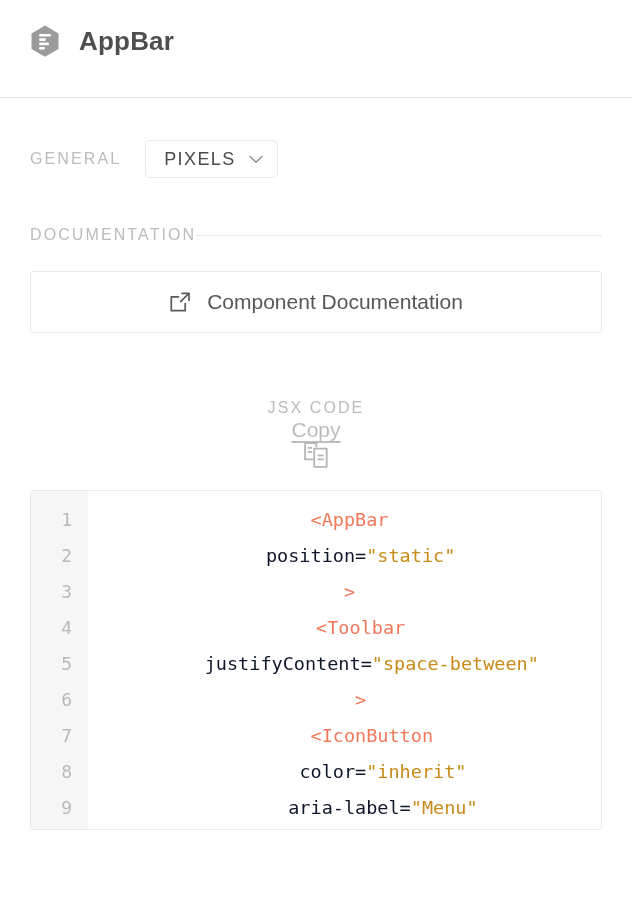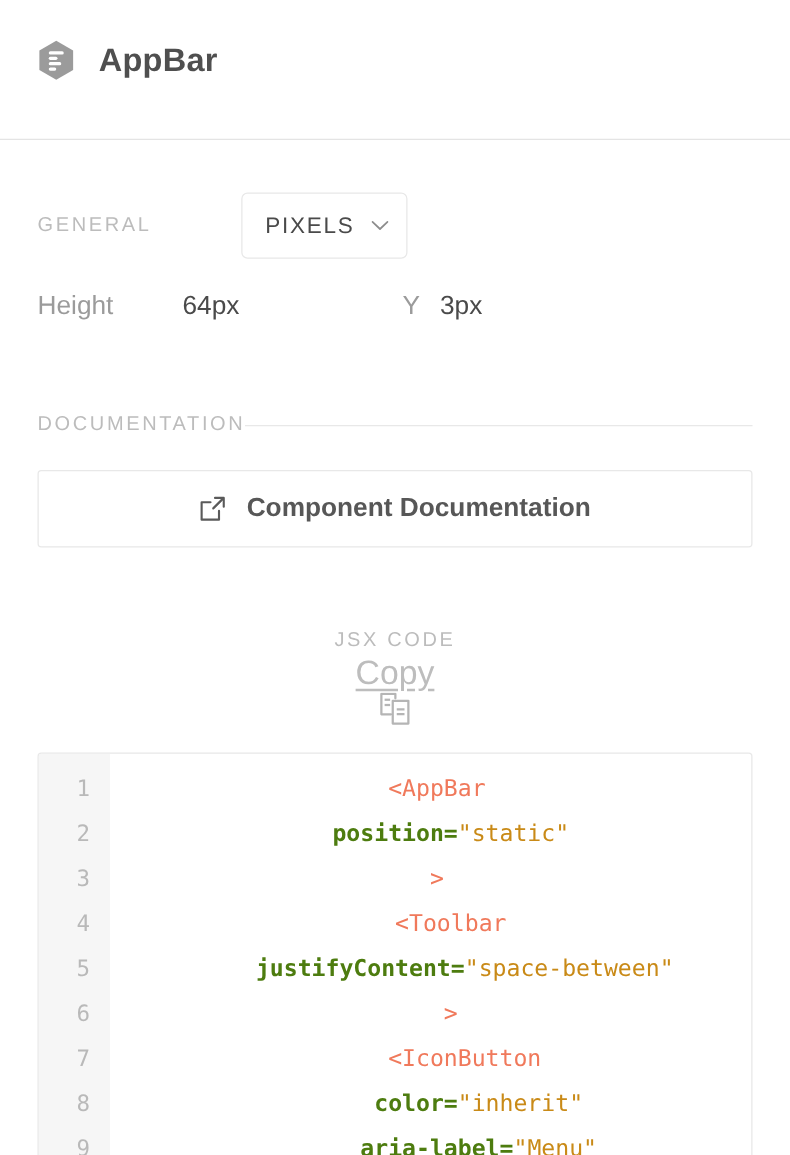--- a/index.html
+++ b/index.html
@@ -6,21 +6,21 @@
   html, body {
     width: 632px;
     height: 924px;
     background: #ffffff;
     font-family: "Liberation Sans", sans-serif;
     overflow: hidden;
   }
 
   
   .header {
-    height: 112px;
+    height: 98px;
     border-bottom: 1px solid #e4e4e4;
     display: flex;
     align-items: center;
     padding-left: 30px;
   }
   .hex-icon {
     width: 30px; height: 33px;
     position: relative;
     flex: 0 0 auto;
     margin-top: -14px;
@@ -34,34 +34,33 @@
     letter-spacing: 0.2px;
     color: #4f4f4f;
   }
 
   
   .general-row {
     display: flex;
     align-items: center;
     padding: 0 30px;
     margin-top: 42px;
-    gap: 48px;
   }
   .section-label {
     font-size: 16px;
     letter-spacing: 2.1px;
     color: #bcbcbc;
     font-weight: 400;
     white-space: nowrap;
   }
   .unit-select {
     margin-left: 24px;
     border: 1px solid #e8e8e8;
     border-radius: 5px;
-    height: 53px;
+    height: 38px;
     padding: 0 14px 0 18px;
     display: flex;
     align-items: center;
     gap: 13px;
     background: #fff;
   }
   .unit-select .unit-text {
     font-size: 18px;
     letter-spacing: 1.4px;
     color: #4a4a4a;
@@ -127,27 +126,26 @@
     background: #fff;
     display: flex;
     align-items: center;
     justify-content: center;
     gap: 16px;
     cursor: pointer;
   }
   .doc-btn .label {
     font-size: 21px;
     color: #575757;
-    font-weight: bold;
   }
   .ext-icon { width: 22px; height: 22px; display: block; }
 
   
   .copy-link {
-    font-size: 27px;
+    font-size: 21px;
     color: #bdbdbd;
     text-decoration: underline;
     text-underline-offset: 4px;
     cursor: pointer;
     white-space: nowrap;
   }
   .copy-icon { width: 24px; height: 26px; display: block; cursor: pointer; }
 
   
   .code-wrap {
@@ -181,21 +179,21 @@
     padding-right: 6px;
     font-family: "DejaVu Sans Mono", monospace;
     font-size: 18.5px;
     line-height: 36px;
     white-space: pre-wrap;
     word-break: break-word;
     overflow: hidden;
   }
   .code .ln-code { display: block; text-align: center; }
   .tag  { color: #f0795b; }
-  .attr { color: #4d7c0f; font-weight: bold; }
+  .attr { color: #0f172a; }
   .str  { color: #c98a17; }
   .punc { color: #f0795b; }
 </style>
 </head>
 <body>
 
 <div class="header">
   <span class="hex-icon">
     <svg viewBox="0 0 30 33" width="30" height="33" aria-hidden="true">
       <path d="M15 0.6 L28.5 8.4 L28.5 24 L15 31.8 L1.5 24 L1.5 8.4 Z" fill="#9b9b9b"></path>
@@ -214,26 +212,20 @@
     <span class="unit-text">PIXELS</span>
     <span>
       <svg class="chev" viewBox="0 0 14 9" aria-hidden="true">
         <path d="M1 1.5 L7 7.2 L13 1.5" fill="none" stroke="#8d8d8d" stroke-width="1.4" stroke-linecap="round" stroke-linejoin="round"></path>
       </svg>
     </span>
   </div>
 </div>
 
 <div class="dims">
-  <div class="dim-row">
-    <span class="dim-label">Height</span>
-    <span class="dim-value">64px</span>
-    <span class="dim-label-sm">Y</span>
-    <span class="dim-value-sm">3px</span>
-  </div>
 </div>
 
 <div class="sec-head doc">
   <span class="section-label">DOCUMENTATION</span>
   <span class="rule"></span>
 </div>
 
 <div class="doc-btn">
   <span>
     <svg class="ext-icon" viewBox="0 0 22 22" aria-hidden="true">

